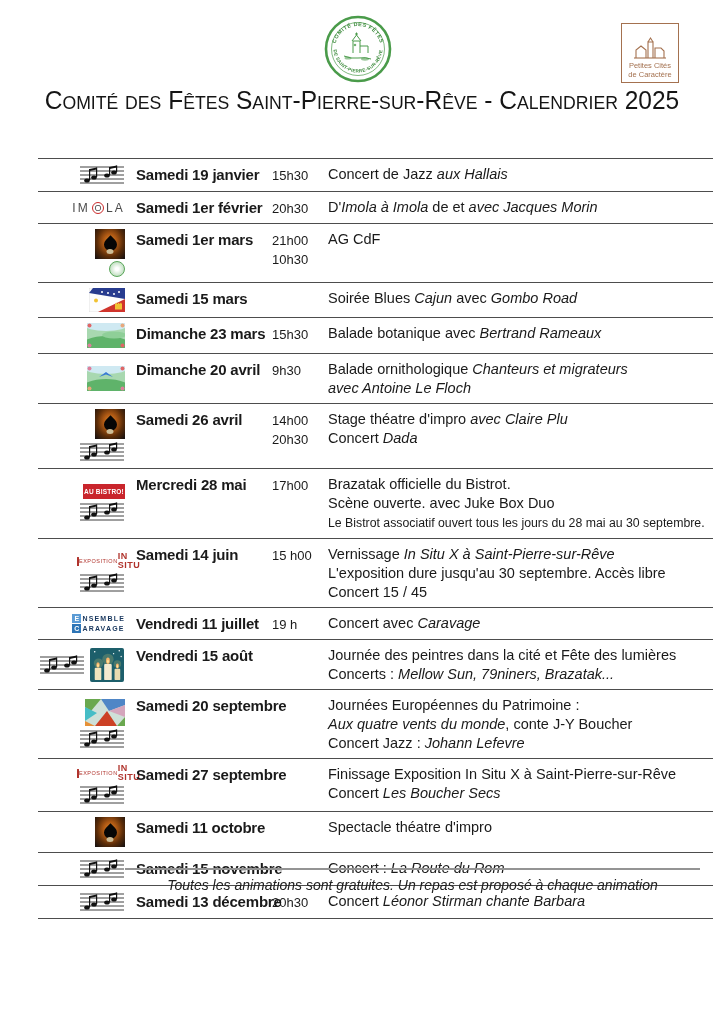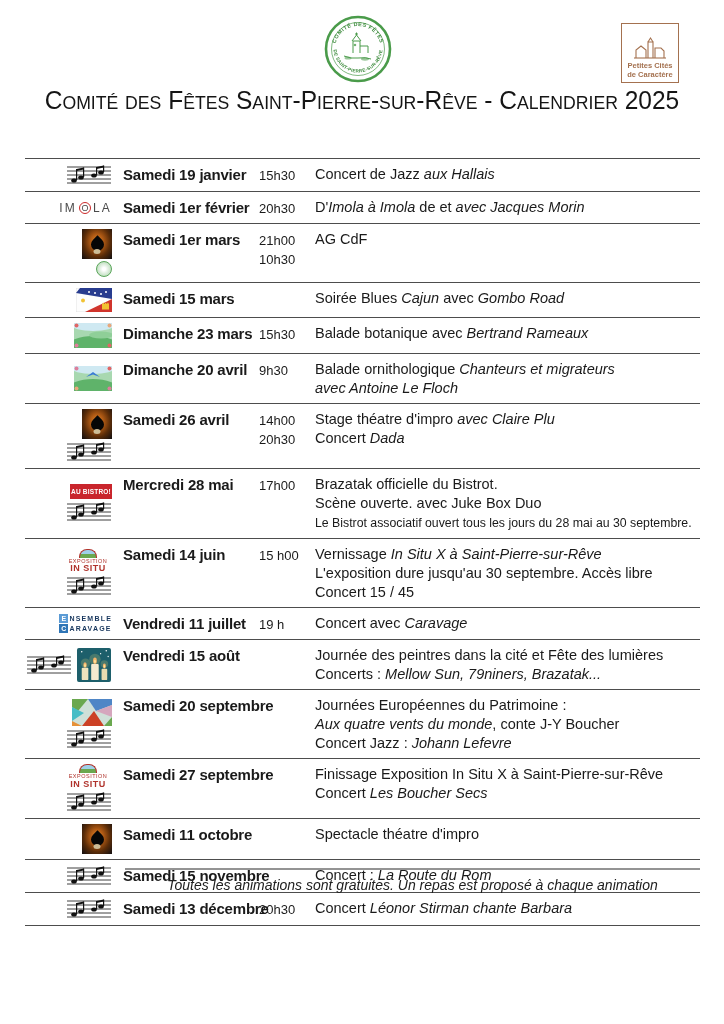--- a/index.html
+++ b/index.html
@@ -5,28 +5,28 @@
   html,body{margin:0;padding:0;background:#fff;}
   .page{width:724px;height:1024px;position:relative;background:#fff;overflow:hidden;
         font-family:"Liberation Sans","DejaVu Sans",sans-serif;color:#1a1a1a;}
 
   
   .seal{position:absolute;left:324px;top:15px;width:68px;height:68px;}
   .pcc{position:absolute;left:621px;top:23px;width:58px;height:60px;border:1.5px solid #a4714f;
        box-sizing:border-box;display:flex;flex-direction:column;align-items:center;
        justify-content:flex-end;padding:3px 1px;}
   .pcc svg{margin-bottom:1px;}
-  .pcc-line{font-size:7.5px;font-weight:bold;color:#a4714f;line-height:1.2;white-space:nowrap;}
+  .pcc-line{font-size:7.5px;font-weight:normal;color:#a4714f;line-height:1.2;white-space:nowrap;}
 
   .title{position:absolute;top:86px;left:0;width:100%;margin:0;text-align:center;
          font-size:25px;font-weight:500;font-variant:small-caps;color:#151515;
          letter-spacing:0px;transform:scaleX(.98);}
 
   
-  .table{position:absolute;left:25px;top:158px;width:675px;border-bottom:1px solid #4d4d4d;}
+  .table{position:absolute;left:38px;top:158px;width:675px;border-bottom:1px solid #4d4d4d;}
   .row{display:grid;grid-template-columns:96px 134px 54px 1fr;column-gap:2px;
        border-top:1px solid #4d4d4d;padding:5px 0;align-items:start;}
   .cell-icon{display:flex;flex-direction:column;align-items:flex-end;justify-content:center;
              gap:2px;padding-right:9px;align-self:center;}
   .cell-icon.horiz{flex-direction:row;align-items:center;gap:5px;}
   .cell-date{font-weight:700;font-size:15px;line-height:19px;white-space:nowrap;
              letter-spacing:-0.2px;align-self:start;padding-top:1px;}
   .cell-time{font-size:13px;line-height:19px;padding-top:2px;}
   .cell-desc{font-size:14.5px;line-height:19px;padding-right:4px;padding-top:1px;}
   .seg-i{font-style:italic;}
@@ -49,21 +49,21 @@
   .icon-cdfseal{width:16px;height:16px;border-radius:50%;border:1.5px solid #5aa65a;
       box-sizing:border-box;background:radial-gradient(#ffffff 15%,#cfe6cf 60%,#9fcf9f 100%);}
   .icon-imola{display:flex;align-items:center;gap:2px;font-size:12px;letter-spacing:2.2px;
       color:#4a4a4a;}
   .icon-imola .o{border:1.5px solid #cc2a2a;border-radius:50%;width:12px;height:12px;
       box-sizing:border-box;display:inline-flex;align-items:center;justify-content:center;
       letter-spacing:0;font-size:9px;}
   .icon-bistro{width:42px;height:15px;background:#c9252c;color:#fff;display:flex;
       align-items:center;justify-content:center;font-size:6.5px;font-weight:bold;
       letter-spacing:.2px;white-space:nowrap;}
-  .icon-insitu{width:48px;display:flex;flex-direction:column;align-items:center;line-height:1;}
+  .icon-insitu{width:48px;display:flex;flex-direction:row;align-items:center;line-height:1;}
   .icon-insitu .arch{width:16px;height:8px;border-radius:8px 8px 0 0;border:1px solid #b0332c;
       border-bottom:none;background:linear-gradient(180deg,#9fd0e8 0%,#9fd0e8 55%,#6aa84f 55%);}
   .icon-insitu .l1{font-size:5.5px;color:#b0332c;letter-spacing:.5px;margin-top:1px;}
   .icon-insitu .l2{font-size:9px;font-weight:bold;color:#b0332c;letter-spacing:.5px;}
   .icon-caravage{display:flex;flex-direction:column;gap:1px;align-items:flex-start;}
   .icon-caravage .cl{display:flex;align-items:center;gap:1px;font-size:7px;font-weight:bold;
       letter-spacing:1.2px;color:#17365d;}
   .icon-caravage .sq{width:9px;height:9px;display:inline-flex;align-items:center;
       justify-content:center;color:#fff;font-size:7px;letter-spacing:0;}
   .icon-caravage .sq1{background:#5b9bd5;}

